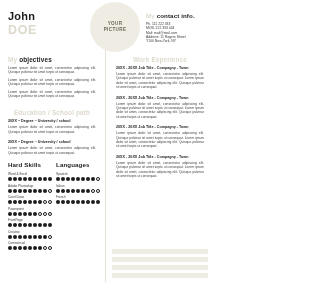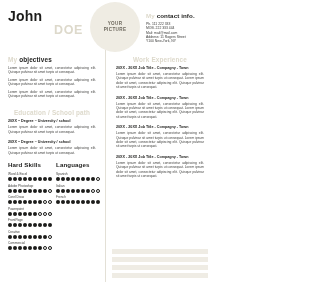--- a/index.html
+++ b/index.html
@@ -8,22 +8,22 @@
     background:#ffffff;
     font-family:"Liberation Sans", sans-serif;
     color:#2b2b2b;
     -webkit-font-smoothing:antialiased;
   }
   .page{position:relative;width:212px;height:300px;background:#fff;}
 
   
   .header{position:relative;height:56px;}
   .name-block{position:absolute;left:8px;top:10px;}
-  .first-name{font-size:14px;font-weight:bold;letter-spacing:.2px;color:#1d1d1b;line-height:12px;}
-  .last-name{font-size:12.5px;font-weight:bold;letter-spacing:.6px;color:#ddd9cb;line-height:14px;margin-top:1px;margin-left:46px;}
+  .first-name{font-size:11px;font-weight:bold;letter-spacing:.2px;color:#1d1d1b;line-height:12px;}
+  .last-name{font-size:12.5px;font-weight:bold;letter-spacing:.6px;color:#ddd9cb;line-height:14px;margin-top:1px;}
 
   .photo-wrap{position:absolute;left:90px;top:2px;width:50px;height:50px;}
   .photo-circle{
     width:50px;height:50px;border-radius:50%;
     background:#efece3;
     display:flex;flex-direction:column;align-items:center;justify-content:center;
   }
   .photo-circle span{font-size:4.6px;letter-spacing:.35px;color:#6c675c;line-height:6px;font-weight:bold;}
 
   .contact{position:absolute;left:146px;top:12px;width:62px;}

